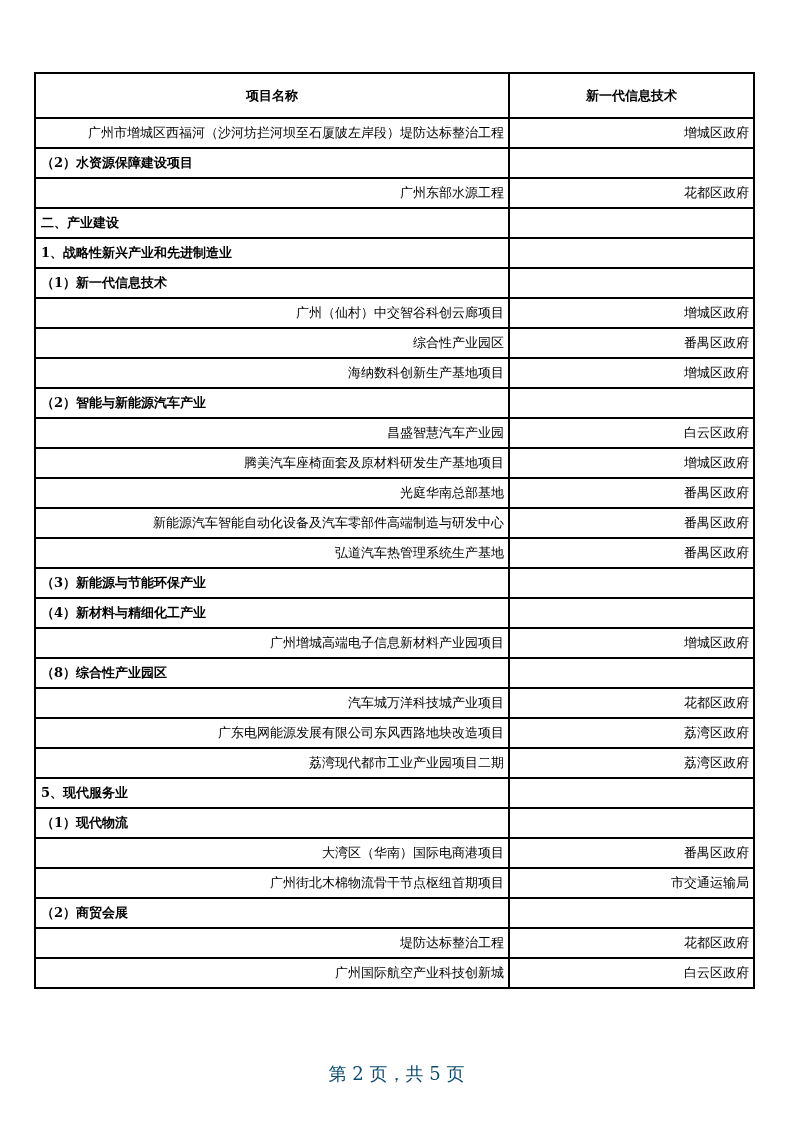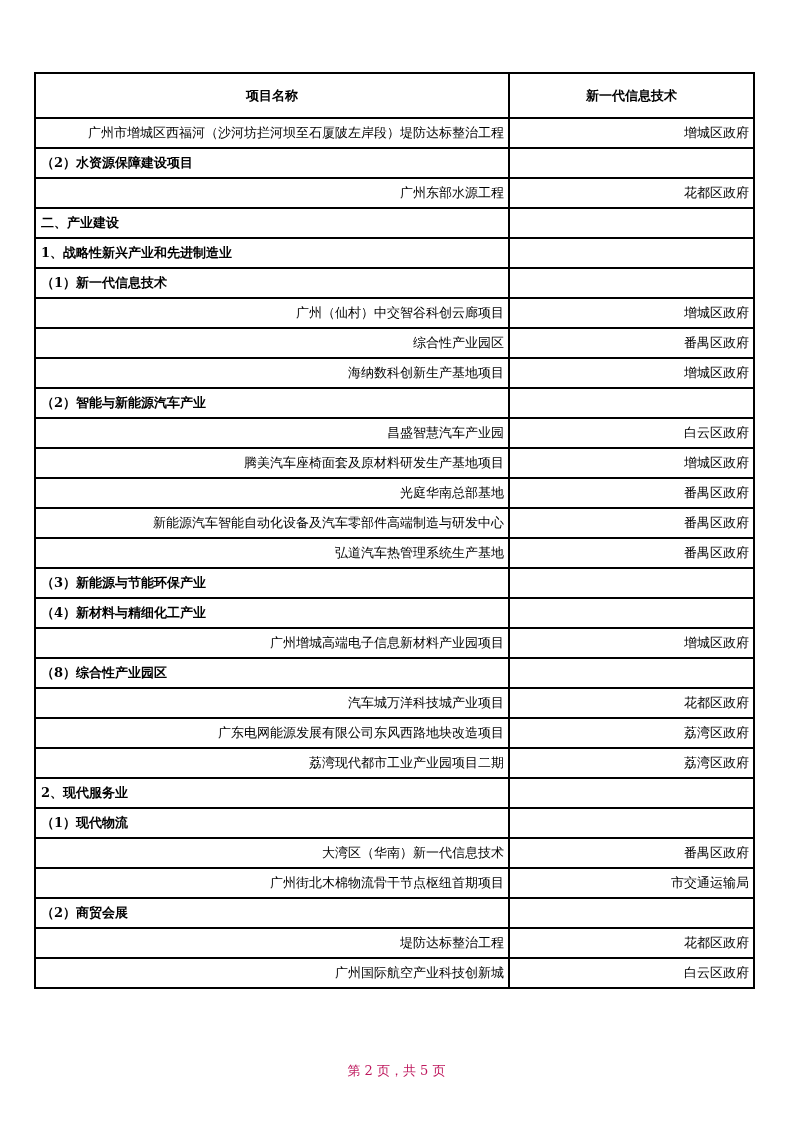--- a/index.html
+++ b/index.html
@@ -46,22 +46,22 @@
     text-align: left;
     font-weight: bold;
     padding-left: 5px;
   }
   .footer {
     position: absolute;
     left: 0;
     top: 1062px;
     width: 100%;
     text-align: center;
-    font-size: 13px;
-    color: #be185d;
+    font-size: 18px;
+    color: #0c4a6e;
   }
 </style>
 </head>
 <body>
 
 <div class="page">
 
   <table class="projects">
     <colgroup>
       <col class="c1">
@@ -156,29 +156,29 @@
         </tr>
         <tr class="project">
           <td class="name">广东电网能源发展有限公司东风西路地块改造项目</td>
           <td class="dept">荔湾区政府</td>
         </tr>
         <tr class="project">
           <td class="name">荔湾现代都市工业产业园项目二期</td>
           <td class="dept">荔湾区政府</td>
         </tr>
         <tr class="section">
-          <td class="name">2、现代服务业</td>
+          <td class="name">5、现代服务业</td>
           <td class="dept"></td>
         </tr>
         <tr class="section">
           <td class="name">（1）现代物流</td>
           <td class="dept"></td>
         </tr>
         <tr class="project">
-          <td class="name">大湾区（华南）新一代信息技术</td>
+          <td class="name">大湾区（华南）国际电商港项目</td>
           <td class="dept">番禺区政府</td>
         </tr>
         <tr class="project">
           <td class="name">广州街北木棉物流骨干节点枢纽首期项目</td>
           <td class="dept">市交通运输局</td>
         </tr>
         <tr class="section">
           <td class="name">（2）商贸会展</td>
           <td class="dept"></td>
         </tr>

